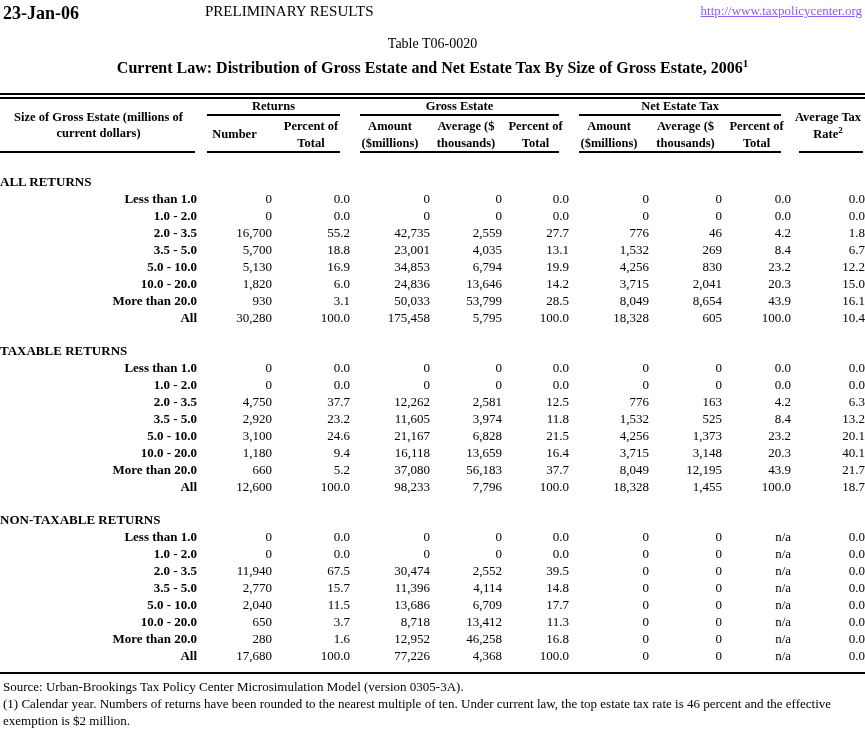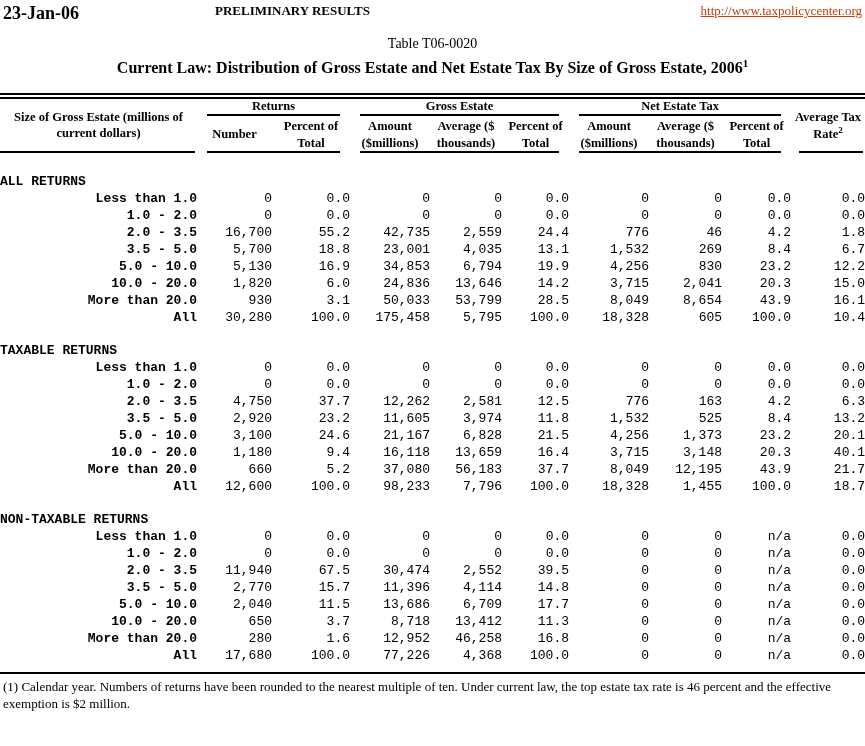--- a/index.html
+++ b/index.html
@@ -3,22 +3,22 @@
 <meta charset="utf-8">
 <style>
   html,body { margin:0; padding:0; background:#ffffff; }
   .page {
     position:relative; width:865px; height:746px; background:#ffffff;
     color:#000; font-family:"Liberation Serif","DejaVu Serif",serif;
     overflow:hidden;
   }
   
   .hdr-date { position:absolute; top:3px; left:3px; font-size:18px; font-weight:bold; }
-  .hdr-prelim { position:absolute; top:3px; left:215px; font-size:13px; font-weight:bold; }
-  .hdr-link { position:absolute; top:3px; right:3px; font-size:13px; color:#c2410c; text-decoration:underline; cursor:pointer; }
+  .hdr-prelim { position:absolute; top:3px; left:205px; font-size:15px; font-weight:normal; }
+  .hdr-link { position:absolute; top:3px; right:3px; font-size:13px; color:#8b5cf6; text-decoration:underline; cursor:pointer; }
   
   .title1 { position:absolute; top:36px; left:0; width:100%; text-align:center; font-size:14px; font-weight:normal; }
   .title2 { position:absolute; top:57px; left:0; width:100%; text-align:center; font-size:16px; font-weight:bold; }
   .title2 sup { font-size:11px; }
   
   .content { position:absolute; top:93px; left:0; width:865px; }
   .double-rule { height:2px; border-top:2px solid #000; border-bottom:2px solid #000; }
   table.est { width:865px; border-collapse:collapse; table-layout:fixed; }
   table.est th, table.est td { padding:0; margin:0; }
   thead th { position:relative; font-size:12.5px; font-weight:bold; text-align:center; }
@@ -31,21 +31,21 @@
   tr.h2 th { vertical-align:middle; line-height:1.3; padding:0 2px; }
   
   .hline { position:absolute; bottom:0; height:2px; background:#000; }
   .u-corner { left:0; right:2px; }
   .u-both  { left:10px; right:10px; }
   .u-left  { left:10px; right:0; }
   .u-mid   { left:0; right:0; }
   .u-right { left:0; right:10px; }
   .u-avg   { left:8px; right:2px; }
   
-  tbody { font-size:13px;font-family:Liberation Mono, monospace; }
+  tbody { font-size:13px; }
   tbody tr.data-row { height:17px; }
   tbody tr.section-row { height:17px; }
   td.section-title { font-weight:bold; text-align:left; padding-left:3px; white-space:nowrap; }
   td.row-label { font-weight:bold; text-align:right; padding-right:42px; white-space:nowrap; }
   td.num { text-align:right; padding-right:16px; white-space:nowrap; }
   .end-rule { height:2px; background:#000; }
   .footnotes { padding:4px 4px 0 3px; font-size:13px; line-height:17px; }
   .footnotes p { margin:0; }
 </style>
 </head>
@@ -125,21 +125,21 @@
             <td class="num">0</td>
             <td class="num">0.0</td>
             <td class="num">0.0</td>
           </tr>
           <tr class="data-row">
             <td class="row-label">2.0 - 3.5</td>
             <td class="num">16,700</td>
             <td class="num">55.2</td>
             <td class="num">42,735</td>
             <td class="num">2,559</td>
-            <td class="num">24.4</td>
+            <td class="num">27.7</td>
             <td class="num">776</td>
             <td class="num">46</td>
             <td class="num">4.2</td>
             <td class="num">1.8</td>
           </tr>
           <tr class="data-row">
             <td class="row-label">3.5 - 5.0</td>
             <td class="num">5,700</td>
             <td class="num">18.8</td>
             <td class="num">23,001</td>
@@ -404,16 +404,17 @@
           </tr>
           <tr style="height: 8px;">
             <td colspan="10"></td>
           </tr>
         </tbody>
     </table>
 
     <div class="end-rule"></div>
 
     <div class="footnotes">
+      <p>Source: Urban-Brookings Tax Policy Center Microsimulation Model (version 0305-3A).</p>
       <p>(1) Calendar year. Numbers of returns have been rounded to the nearest multiple of ten. Under current law, the top estate tax rate is 46 percent and the effective exemption is $2 million.</p>
     </div>
   </div>
 </div>
 
 </body></html>

